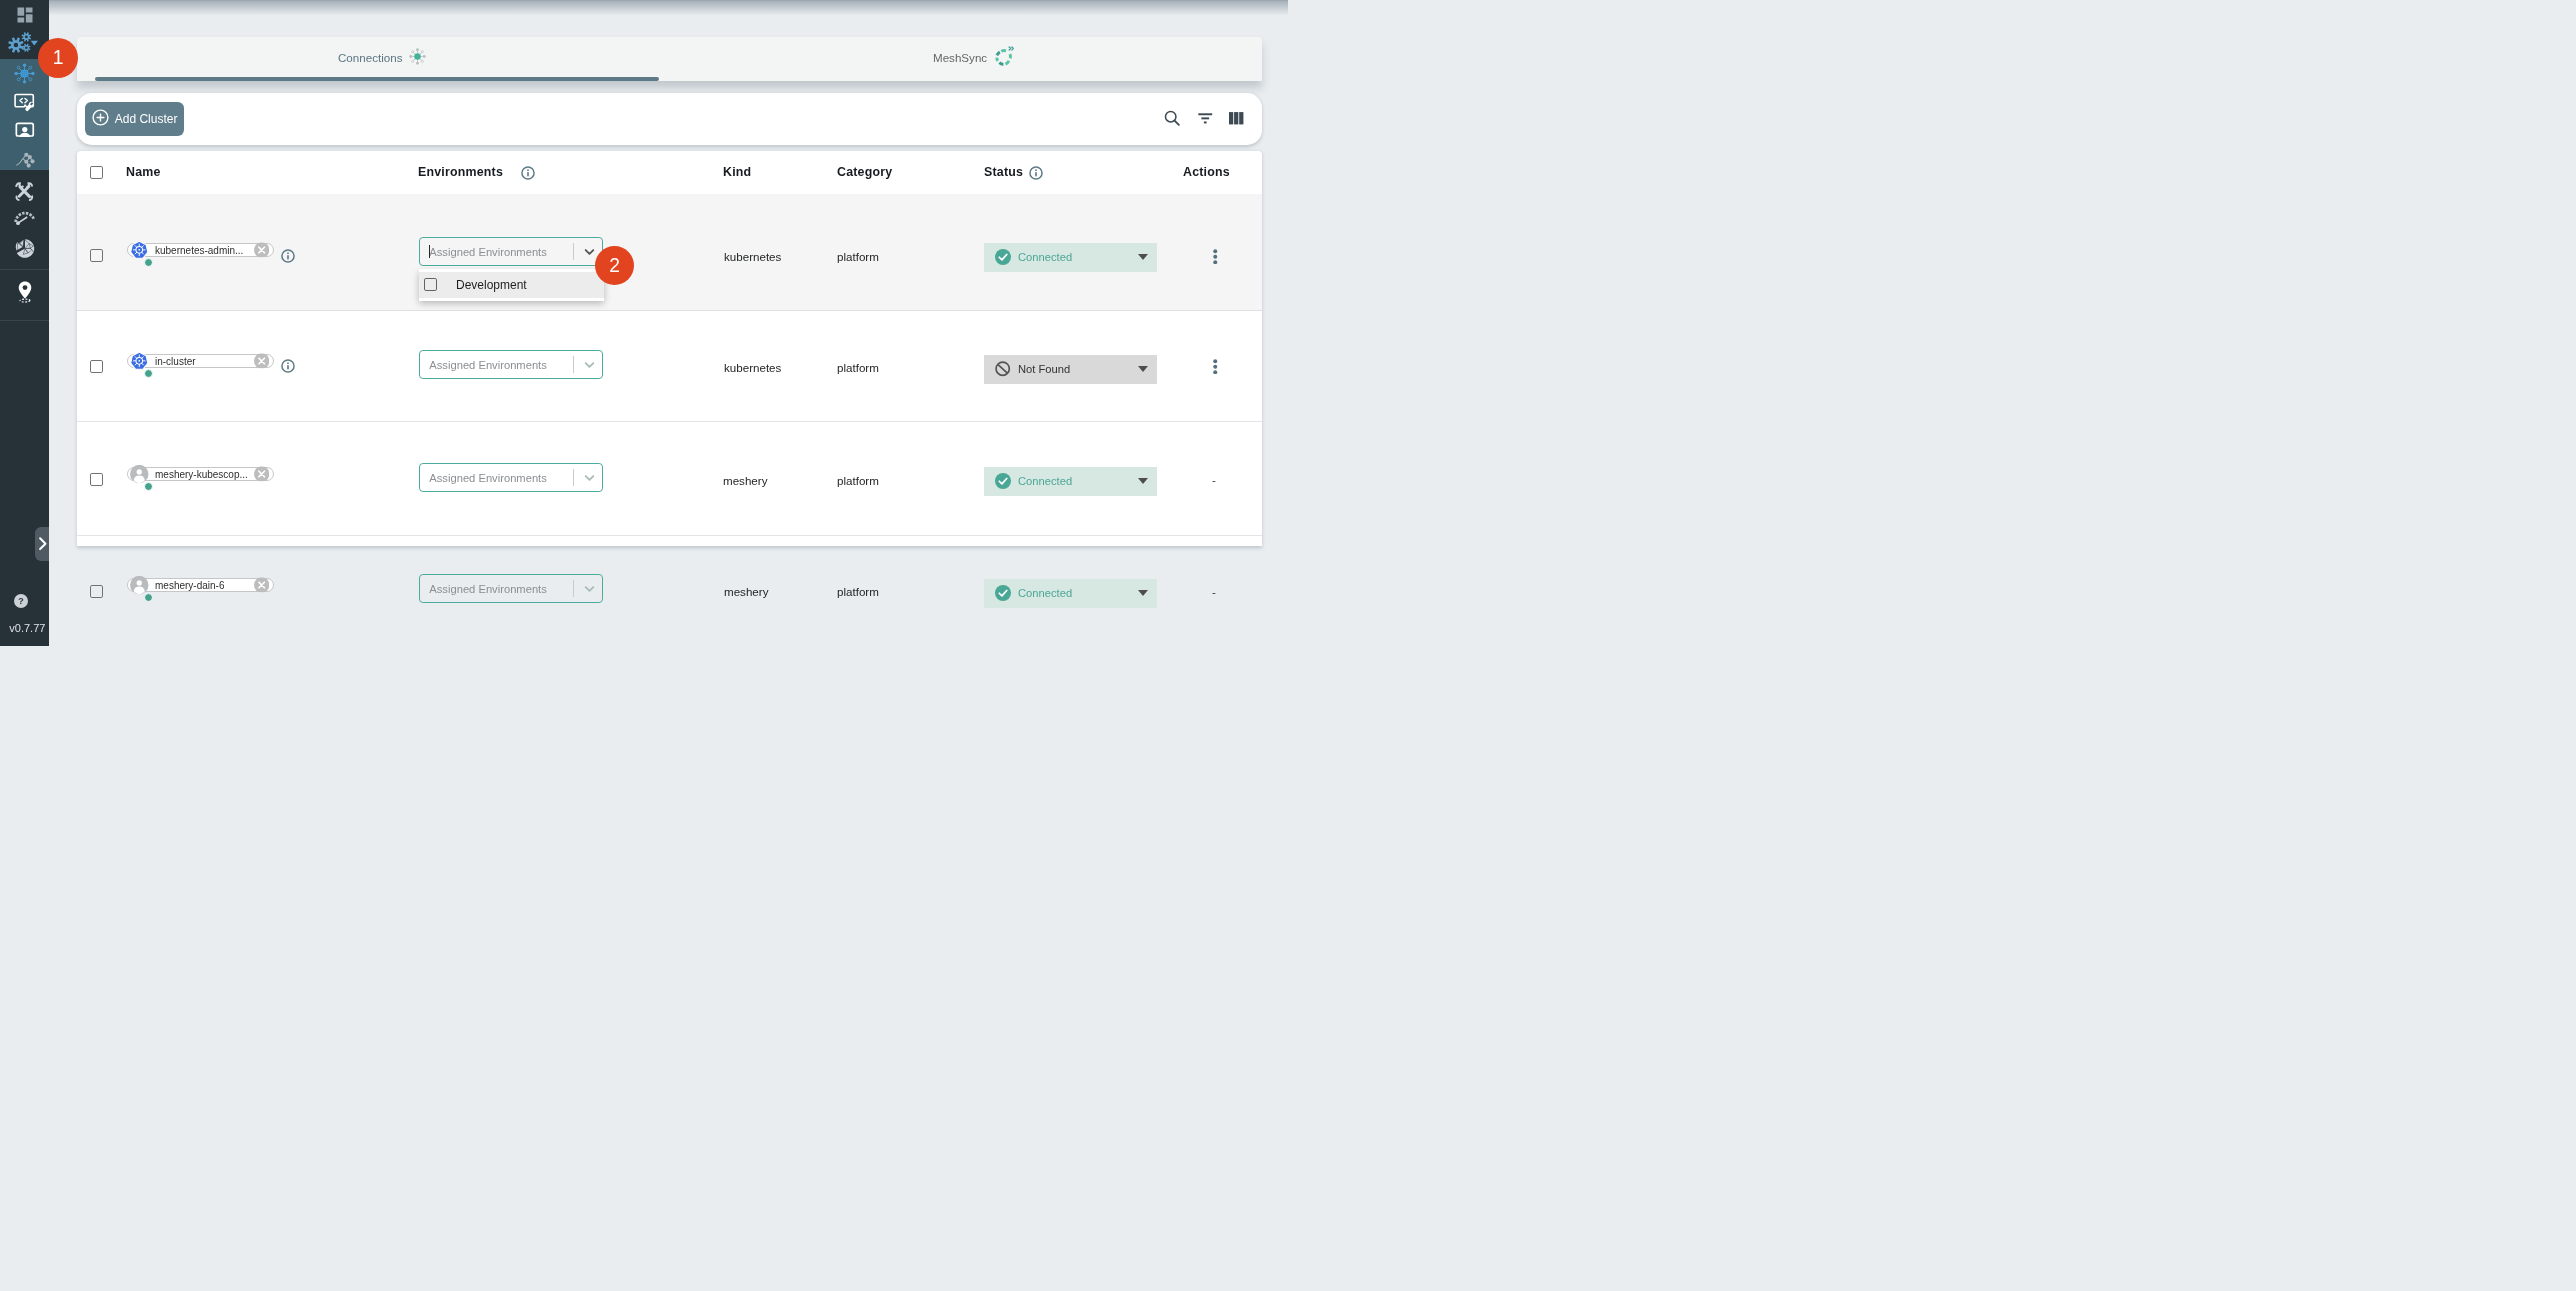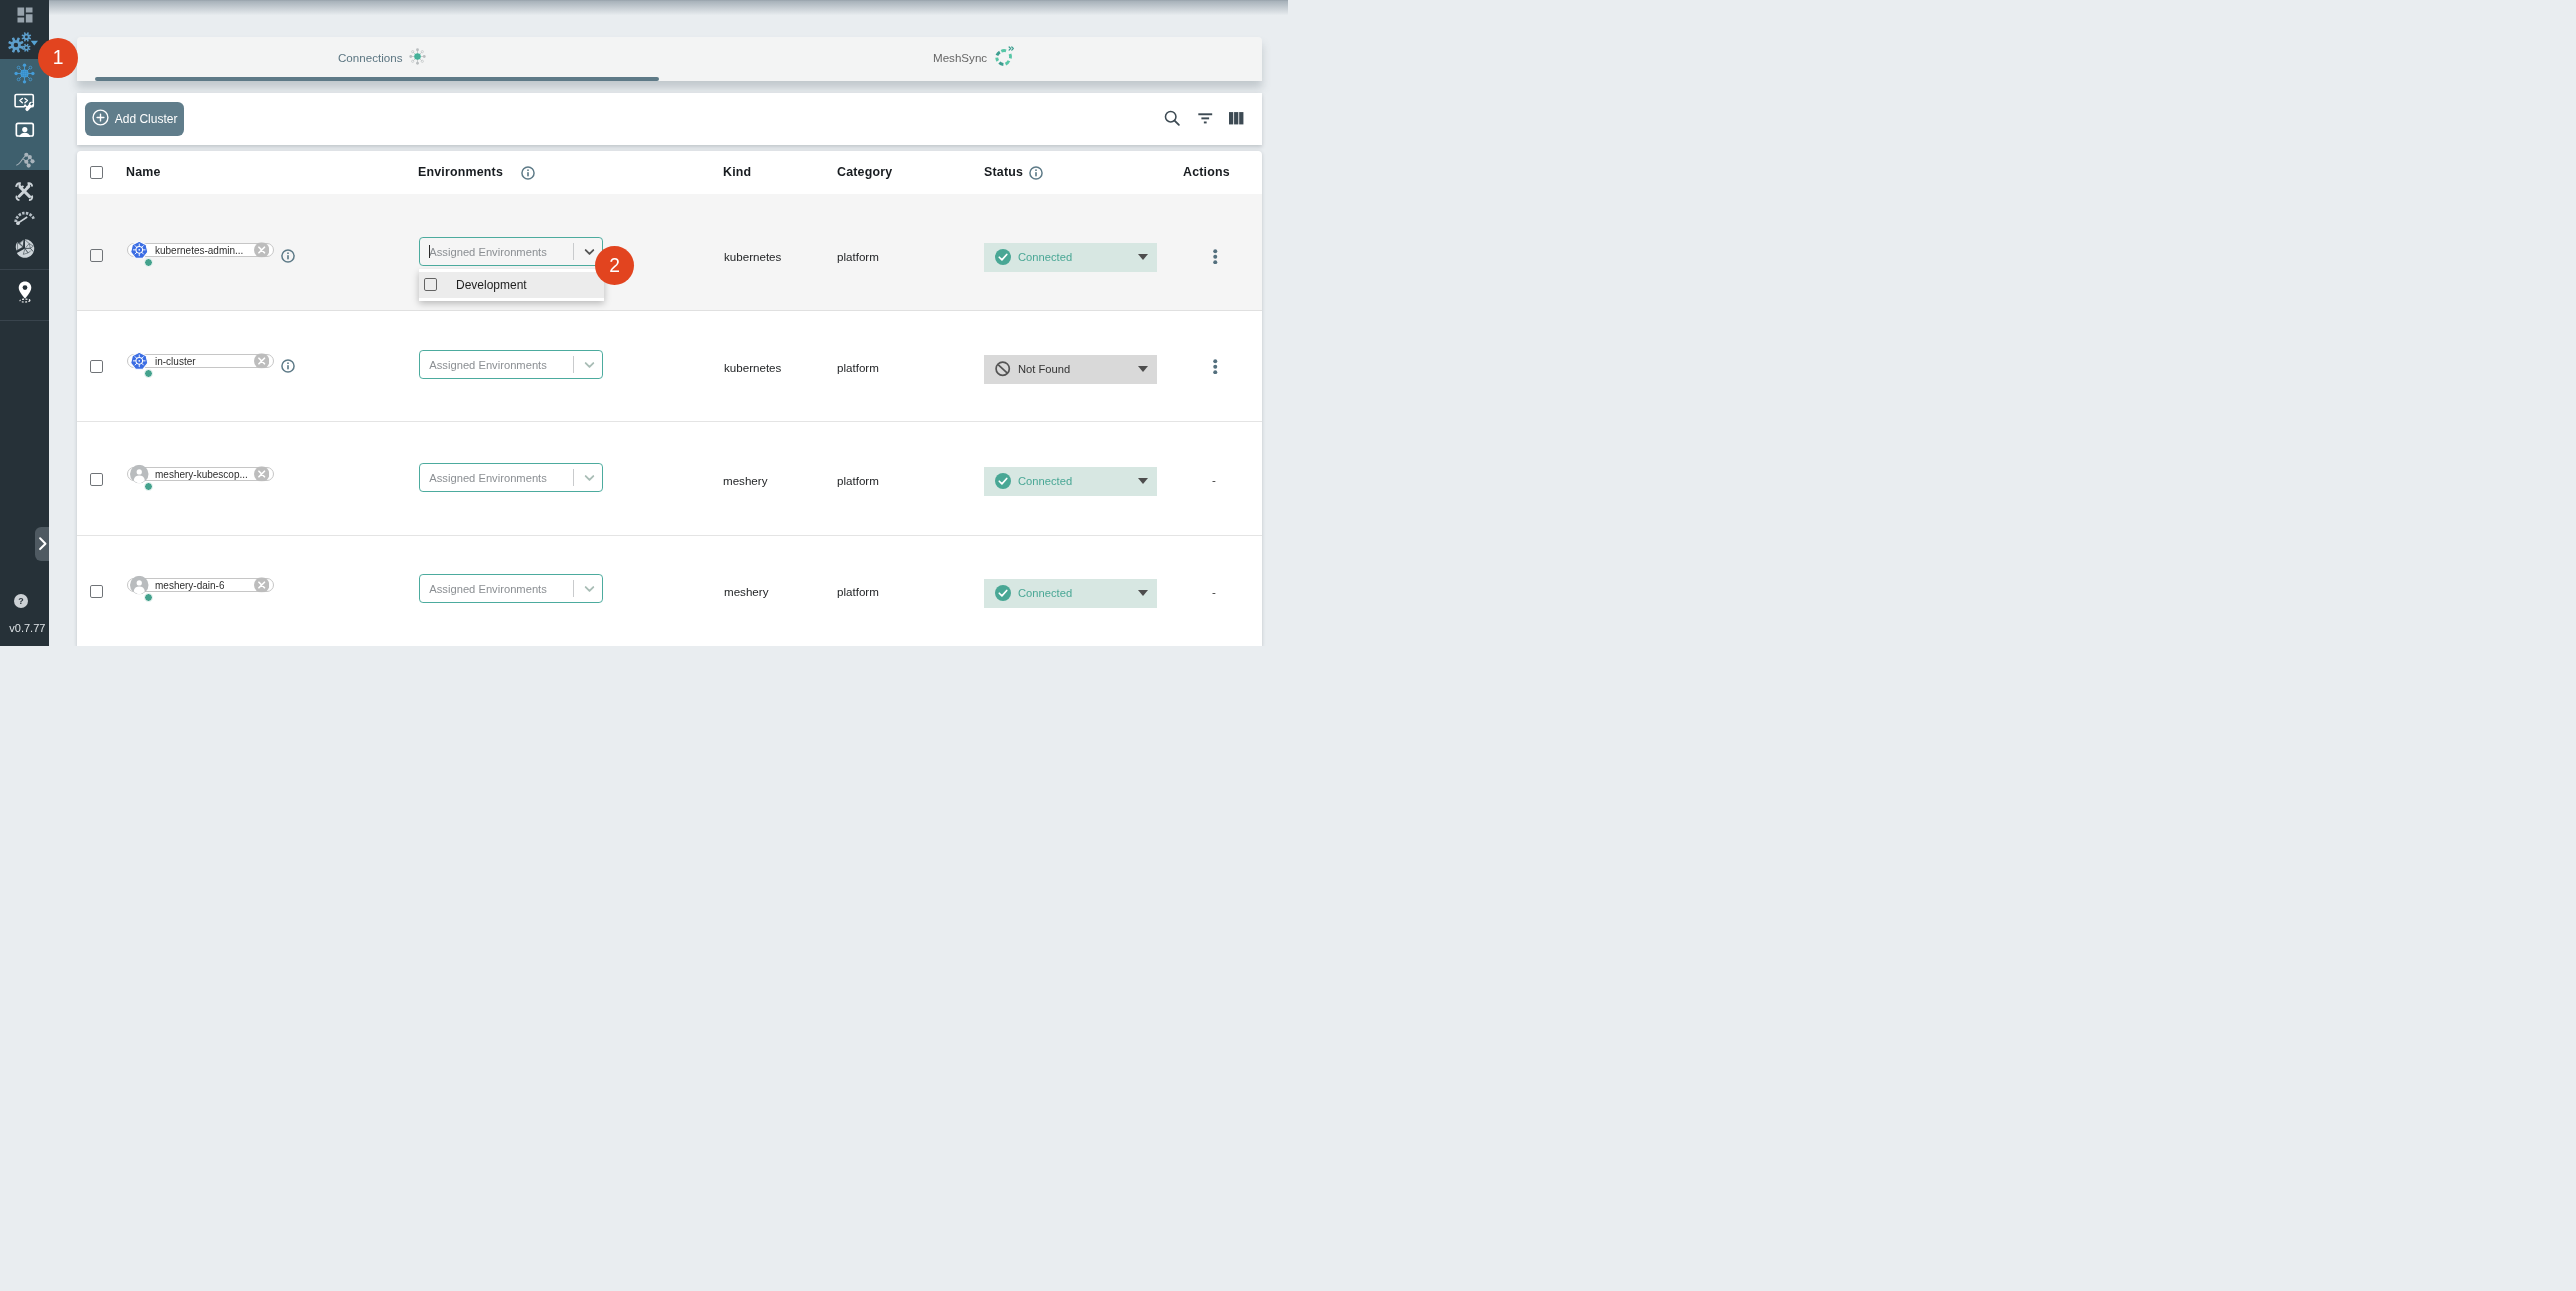--- a/index.html
+++ b/index.html
@@ -8,26 +8,26 @@
 .abs { position:absolute; }
 
 
 #sidebar { position:absolute; left:0; top:0; width:49px; height:646px; background:#263138; z-index:5; }
 #sidehl { position:absolute; left:0; top:59px; width:49px; height:111px; background:#3e5f6d; }
 .sic { position:absolute; left:0; width:49px; display:flex; justify-content:center; }
 #expandbtn { position:absolute; left:35px; top:527px; width:14px; height:34px; background:#4f5a62; border-radius:6.2px 0 0 6.2px; display:flex; align-items:center; justify-content:center; }
 #vers { position:absolute; left:9.3px; top:622px; color:#dfe4e7; font-size:11px; }
 
 
-.card { position:absolute; left:77px; width:1185px; background:#fff; border-radius:0; box-shadow:0 1.5px 3.9px rgba(50,60,70,0.22); }
+.card { position:absolute; left:77px; width:1185px; background:#fff; border-radius:15px; box-shadow:0 1.5px 3.9px rgba(50,60,70,0.22); }
 #tabcard { top:37px; height:44px; background:#f3f4f4; border-radius:3.9px 3.9px 0 0; box-shadow:0 7px 8.5px rgba(80,95,105,0.26); }
 #indicator { position:absolute; left:18px; top:40px; width:564px; height:3.9px; background:#5e7a87; border-radius:2.3px; }
 .tablabel { position:absolute; top:0; height:40px; display:flex; align-items:center; gap:7px; font-size:11.6px; }
 #toolcard { top:93px; height:52px; }
-#tablecard { top:151px; height:495px; border-radius:3.9px 3.9px 0 0; overflow:hidden; }
+#tablecard { top:151px; height:395px; border-radius:3.9px 3.9px 0 0; overflow:hidden; }
 
 
 .badge { position:absolute; border-radius:50%; background:#e2441f; color:#fff; display:flex; align-items:center; justify-content:center; font-size:19.3px; z-index:30; }
 
 
 #addbtn { position:absolute; left:8px; top:8.5px; width:99px; height:34px; background:#607d8b; border-radius:6.2px; color:#fff; font-size:12px; display:flex; align-items:center; justify-content:center; gap:6.2px; }
 
 
 .hdr { position:absolute; top:0; height:42px; display:flex; align-items:center; font-weight:bold; font-size:12.4px; color:#181c20; letter-spacing:0.2px; }
 .row { position:absolute; left:0; width:1185px; }

